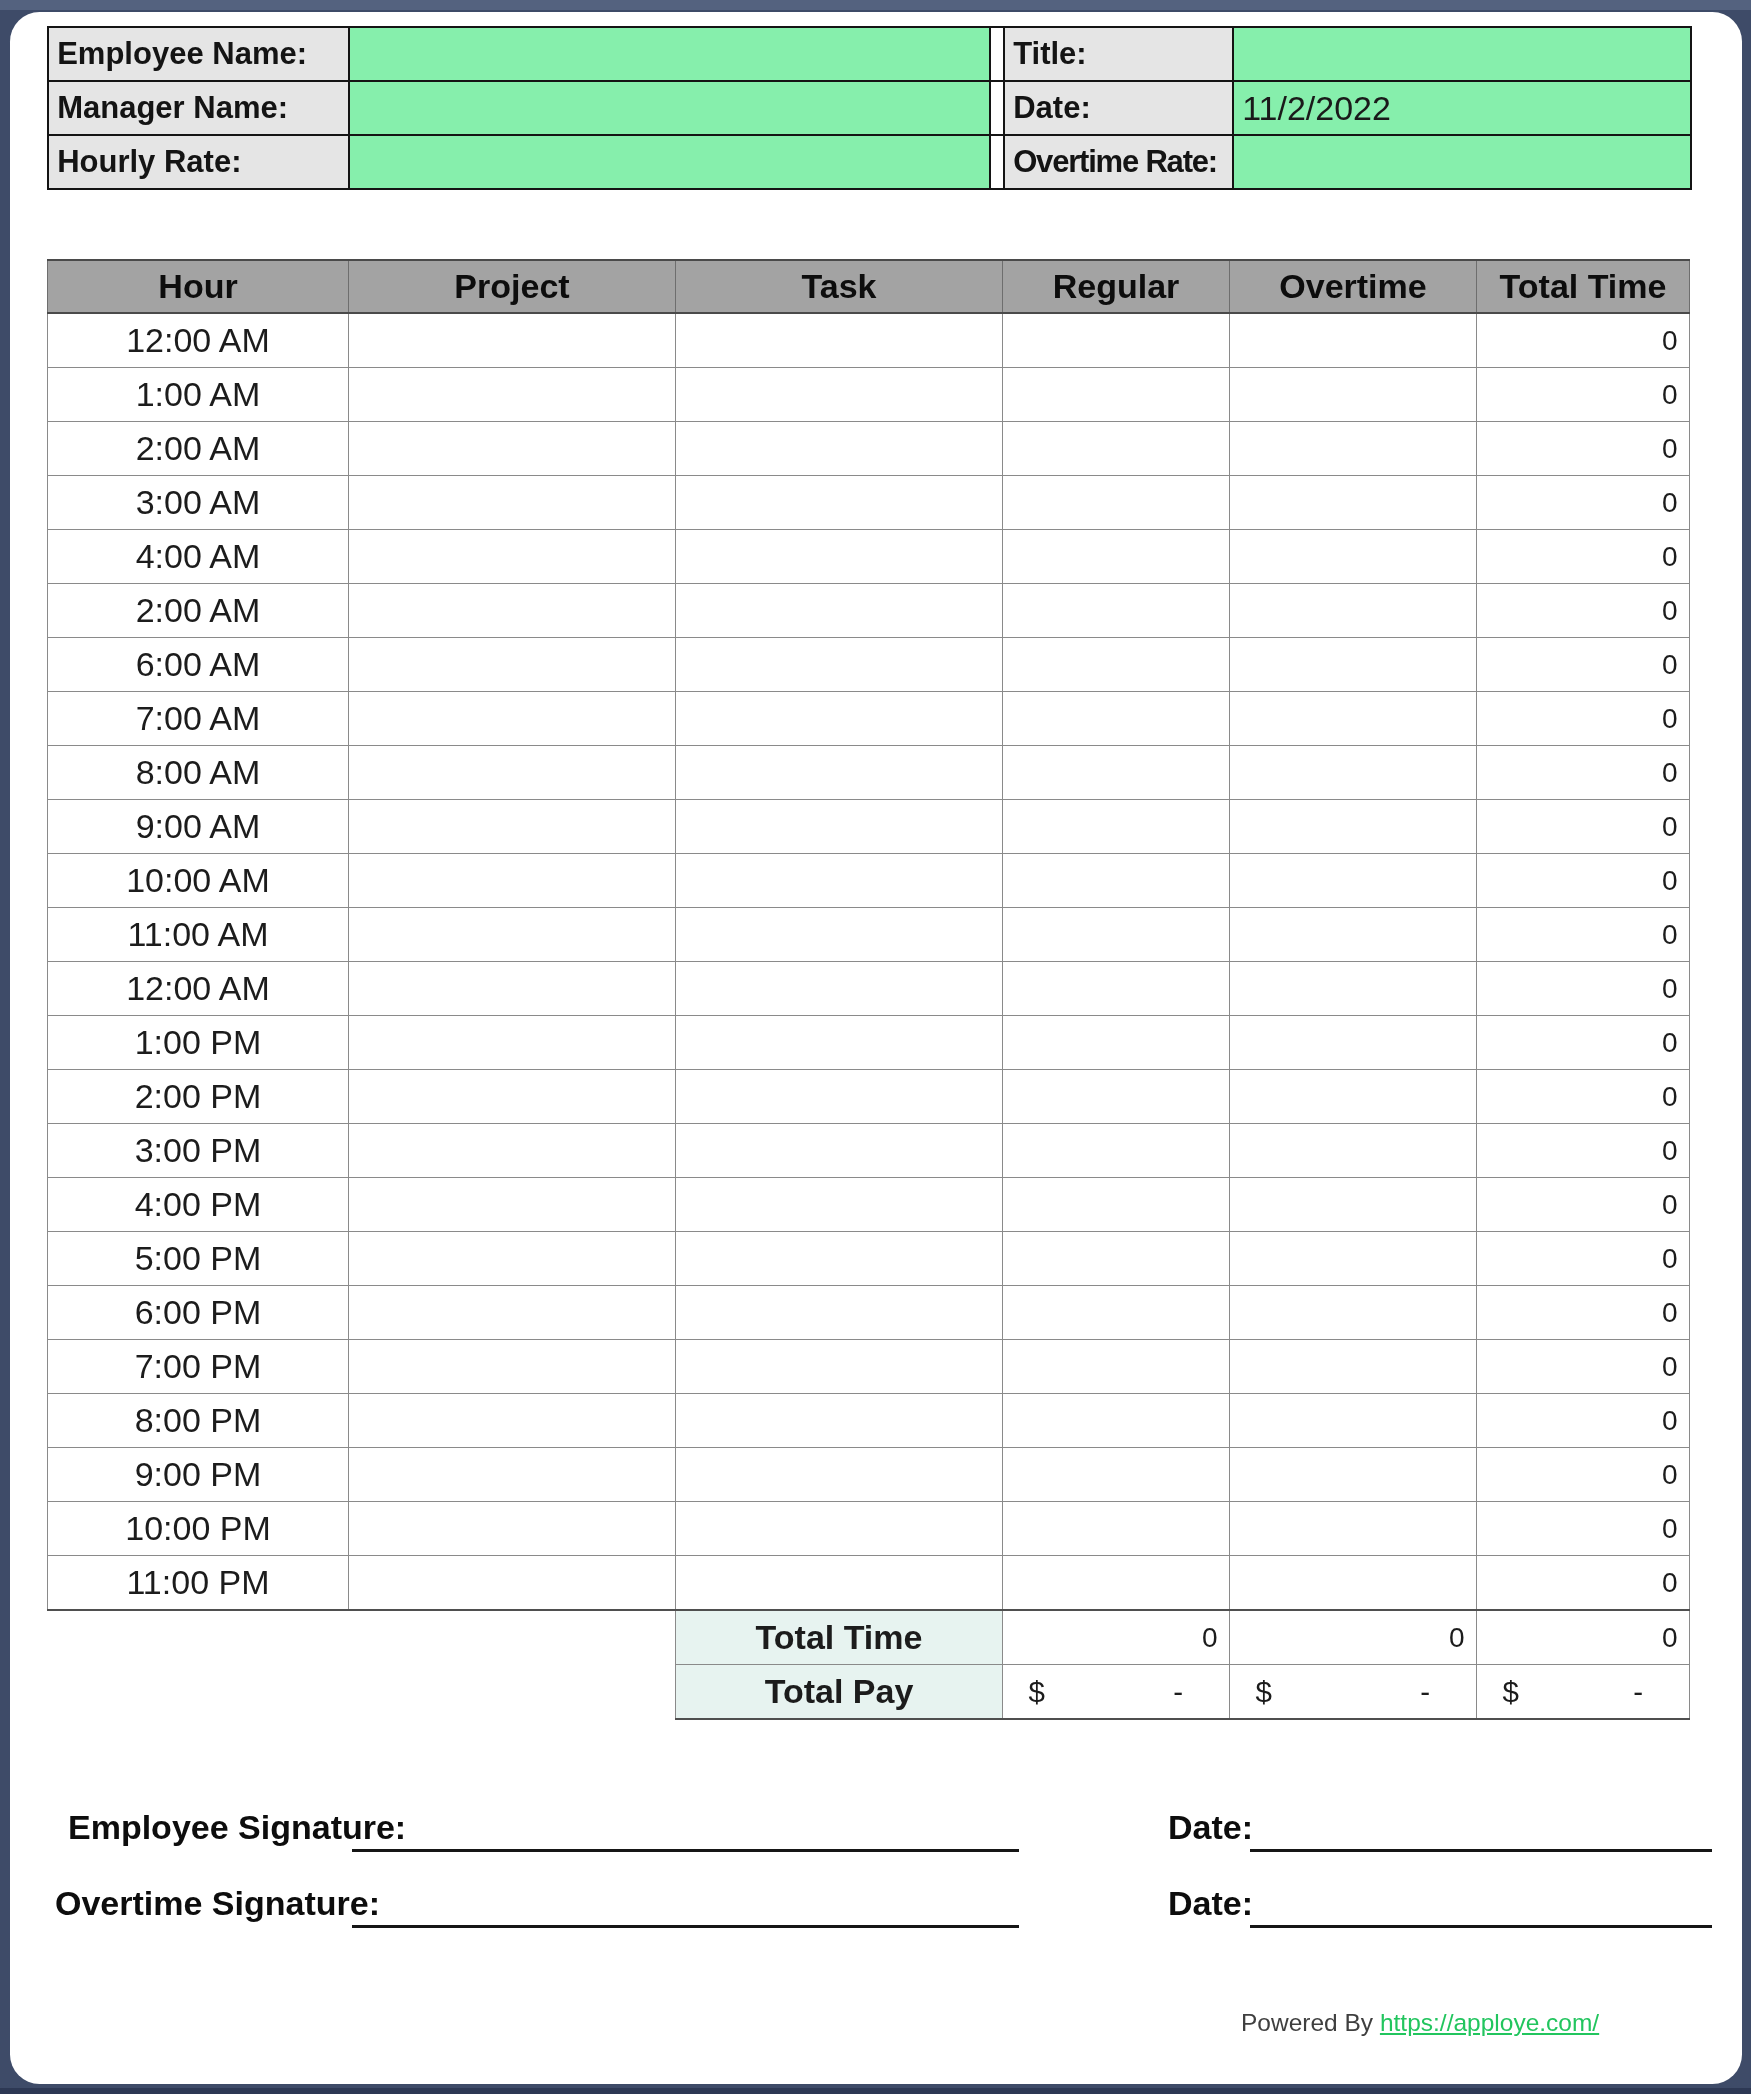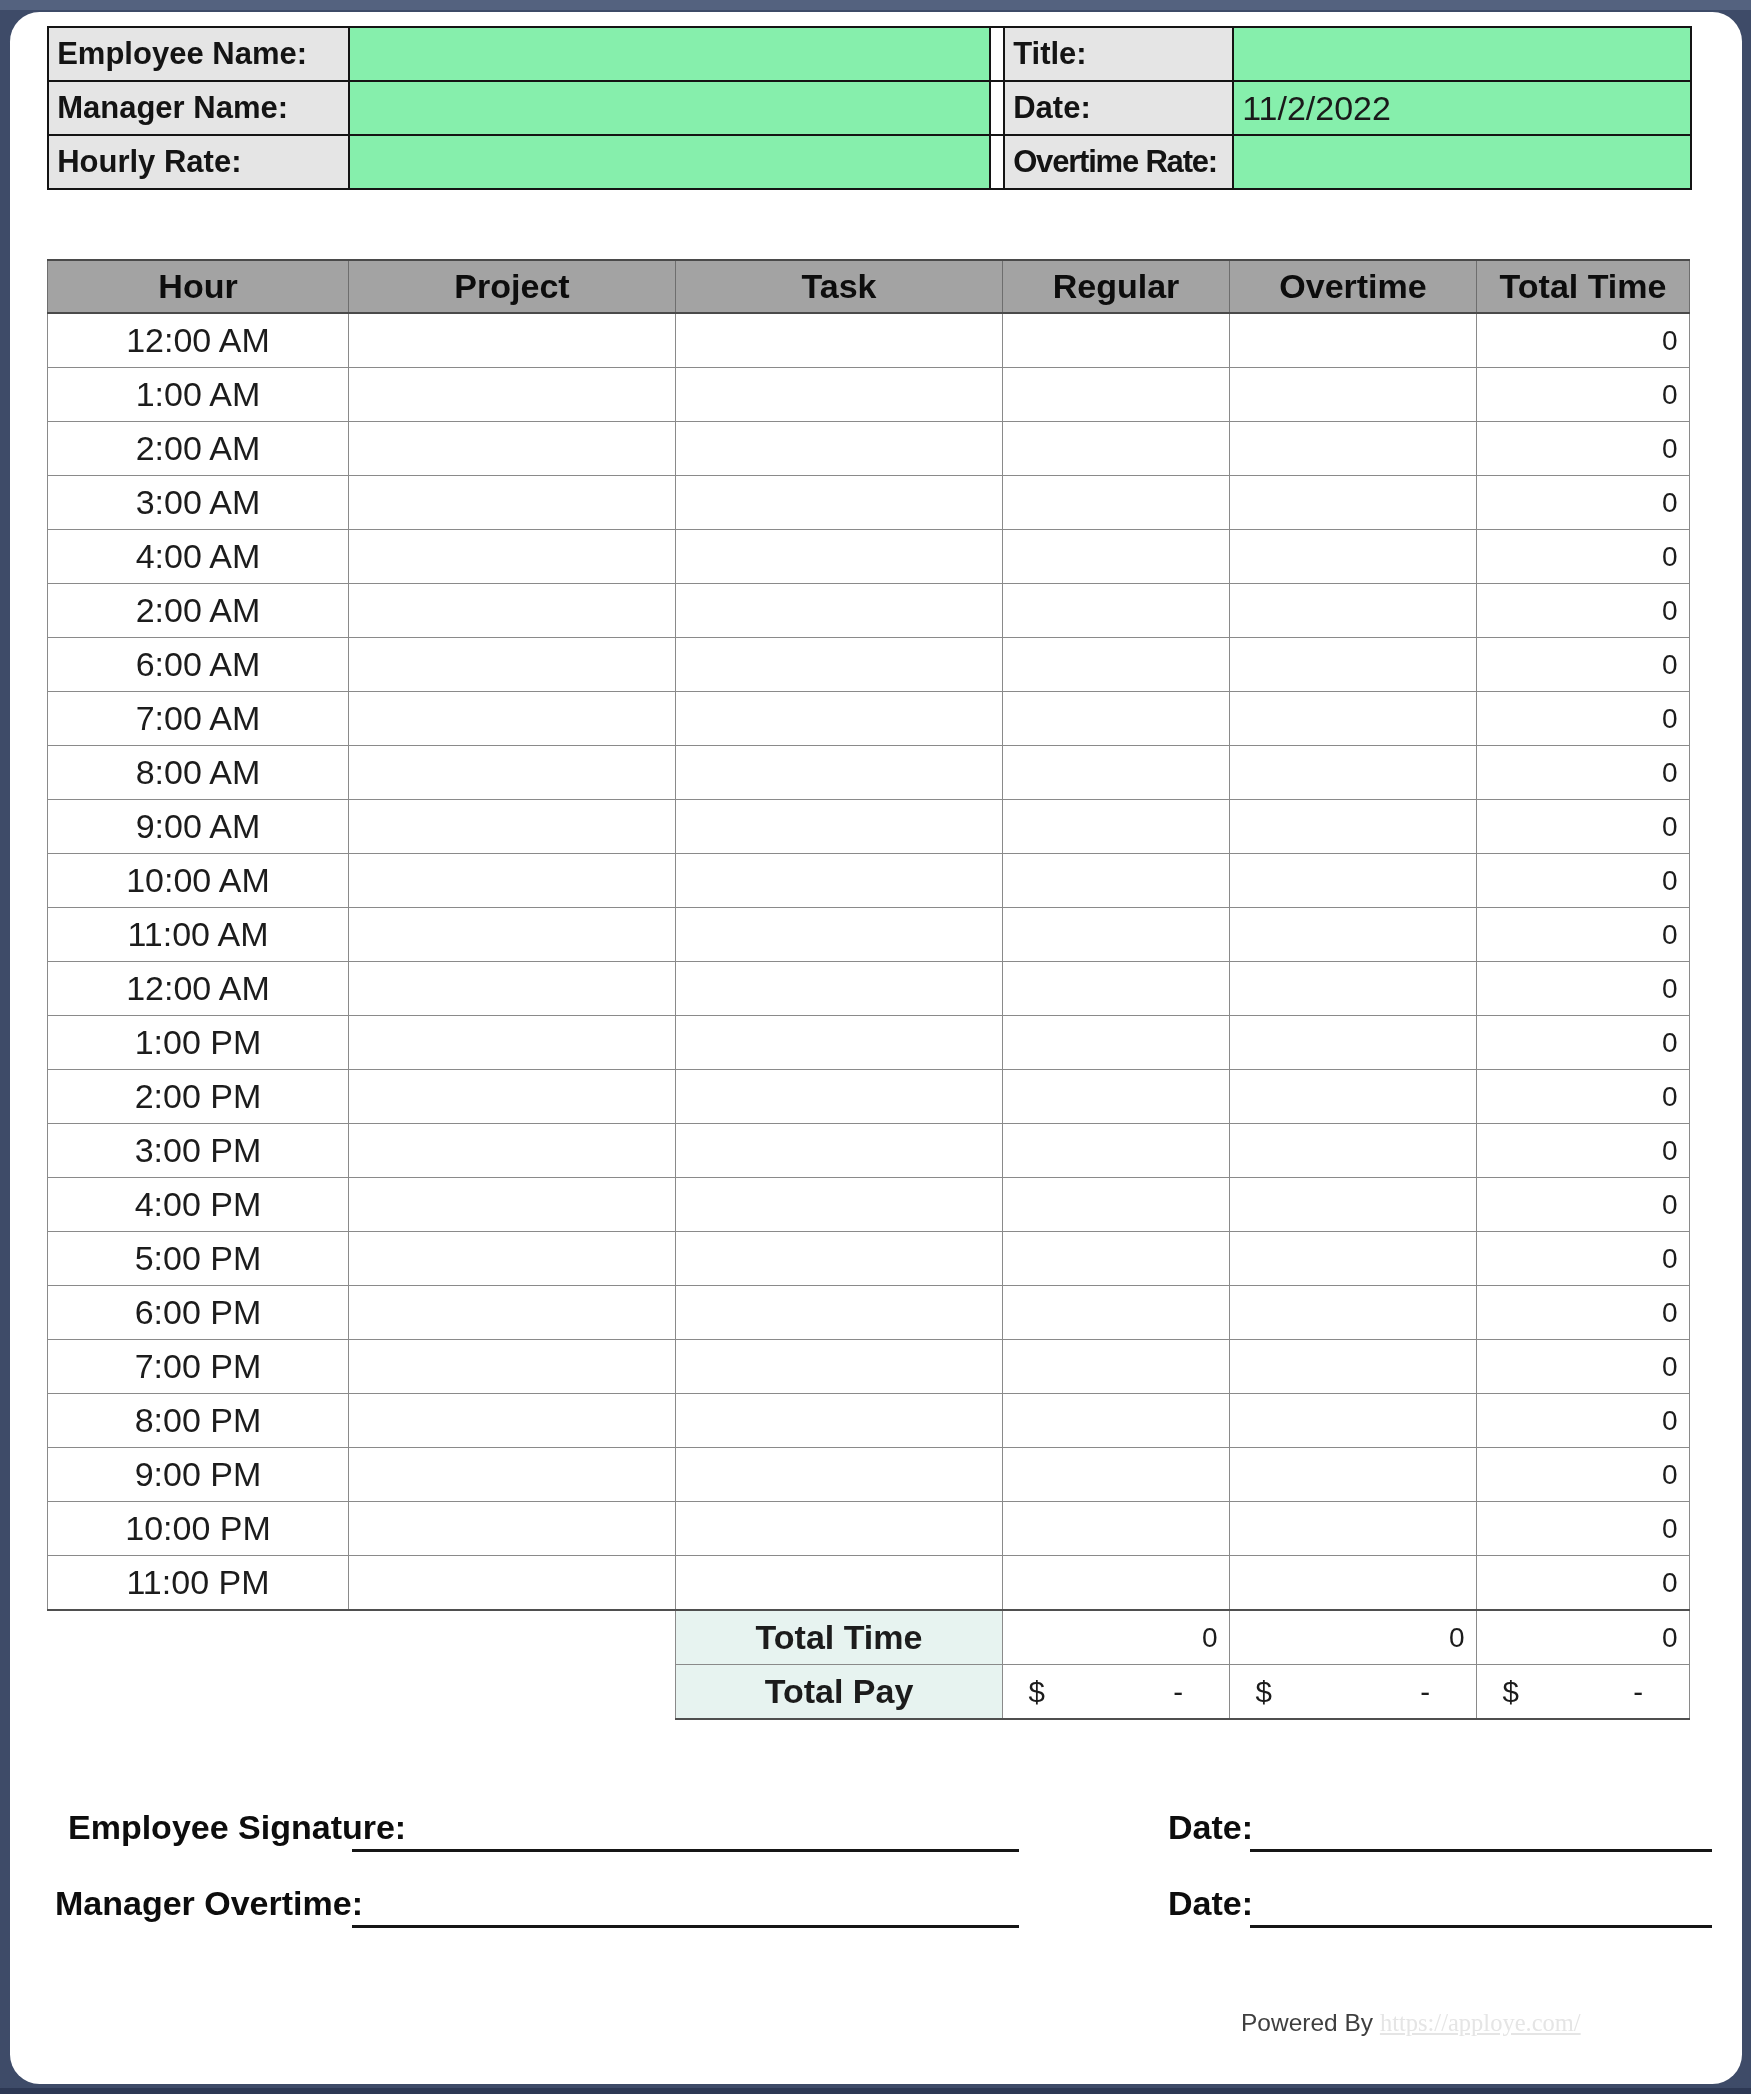--- a/index.html
+++ b/index.html
@@ -57,21 +57,21 @@
   .tsheet tr.pay-row td.ghost{border-bottom:0;}
   .tsheet td.t-pay{font-size:29.5px;}
   .t-pay .paywrap{display:flex;justify-content:space-between;padding:0 45px 0 24.5px;}
 
   
   .sig-label{position:absolute;font-weight:bold;font-size:34px;color:#0d0d0d;white-space:nowrap;}
   .sig-line{position:absolute;height:2.5px;background:#161616;}
 
   
   .footer{position:absolute;left:1241px;top:2009px;font-size:24.5px;color:#3f3f3f;white-space:nowrap;}
-  .footer a{color:#e5e5e5;text-decoration:underline;font-family:Liberation Serif, serif;}
+  .footer a{color:#22c55e;text-decoration:underline;}
 </style>
 </head>
 <body>
 
 <div class="frame-top"></div>
 <div class="page"></div>
 <div class="frame-bottom"></div>
 
 <table class="hform">
   <colgroup>
@@ -352,19 +352,19 @@
       </td>
     </tr>
   </tbody>
 </table>
 
 <div class="sig-label" style="left:68px;top:1808px;">Employee Signature:</div>
 <div class="sig-line" style="left:352px;top:1849px;width:667px;"></div>
 <div class="sig-label" style="left:1168px;top:1808px;">Date:</div>
 <div class="sig-line" style="left:1250px;top:1849px;width:462px;"></div>
 
-<div class="sig-label" style="left:55px;top:1884px;">Manager Overtime:</div>
+<div class="sig-label" style="left:55px;top:1884px;">Overtime Signature:</div>
 <div class="sig-line" style="left:352px;top:1925px;width:667px;"></div>
 <div class="sig-label" style="left:1168px;top:1884px;">Date:</div>
 <div class="sig-line" style="left:1250px;top:1925px;width:462px;"></div>
 
 <div class="footer"><span>Powered By </span><a href="#">https://apploye.com/</a></div>
 
 
 </body></html>

